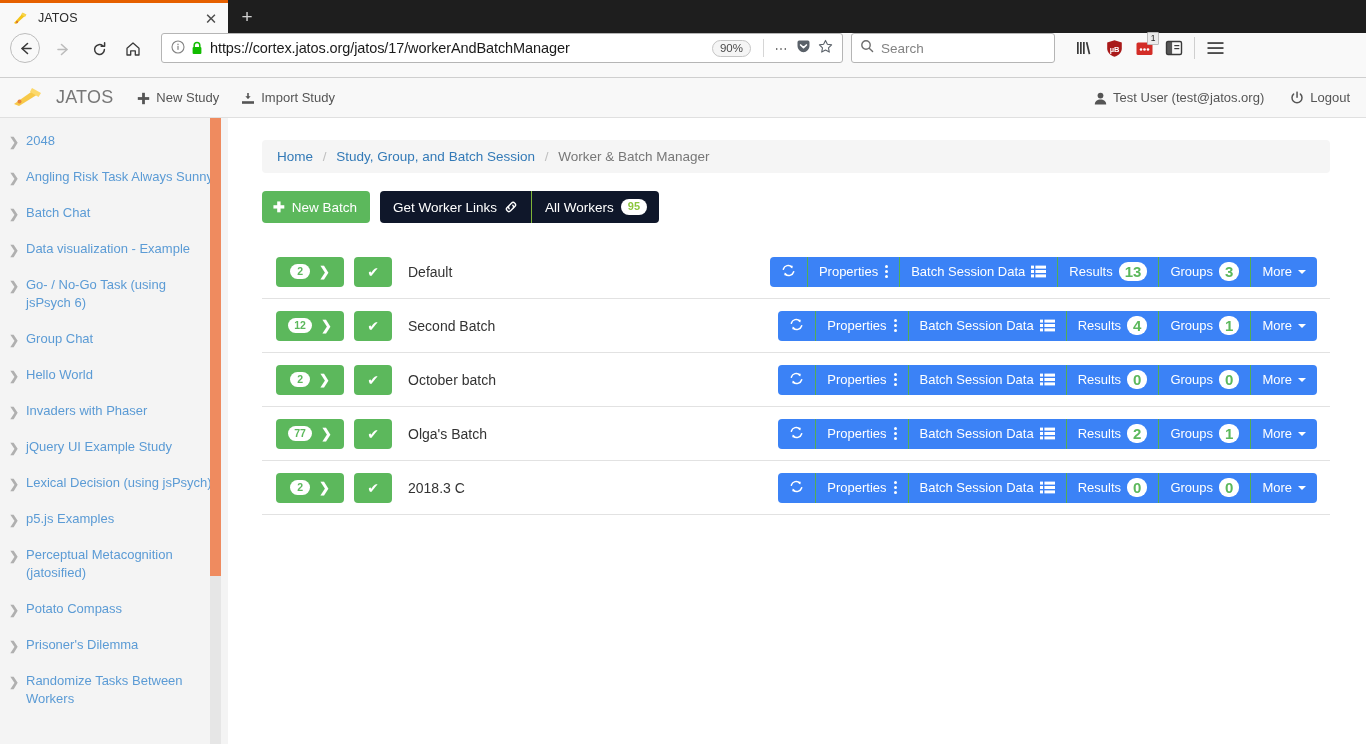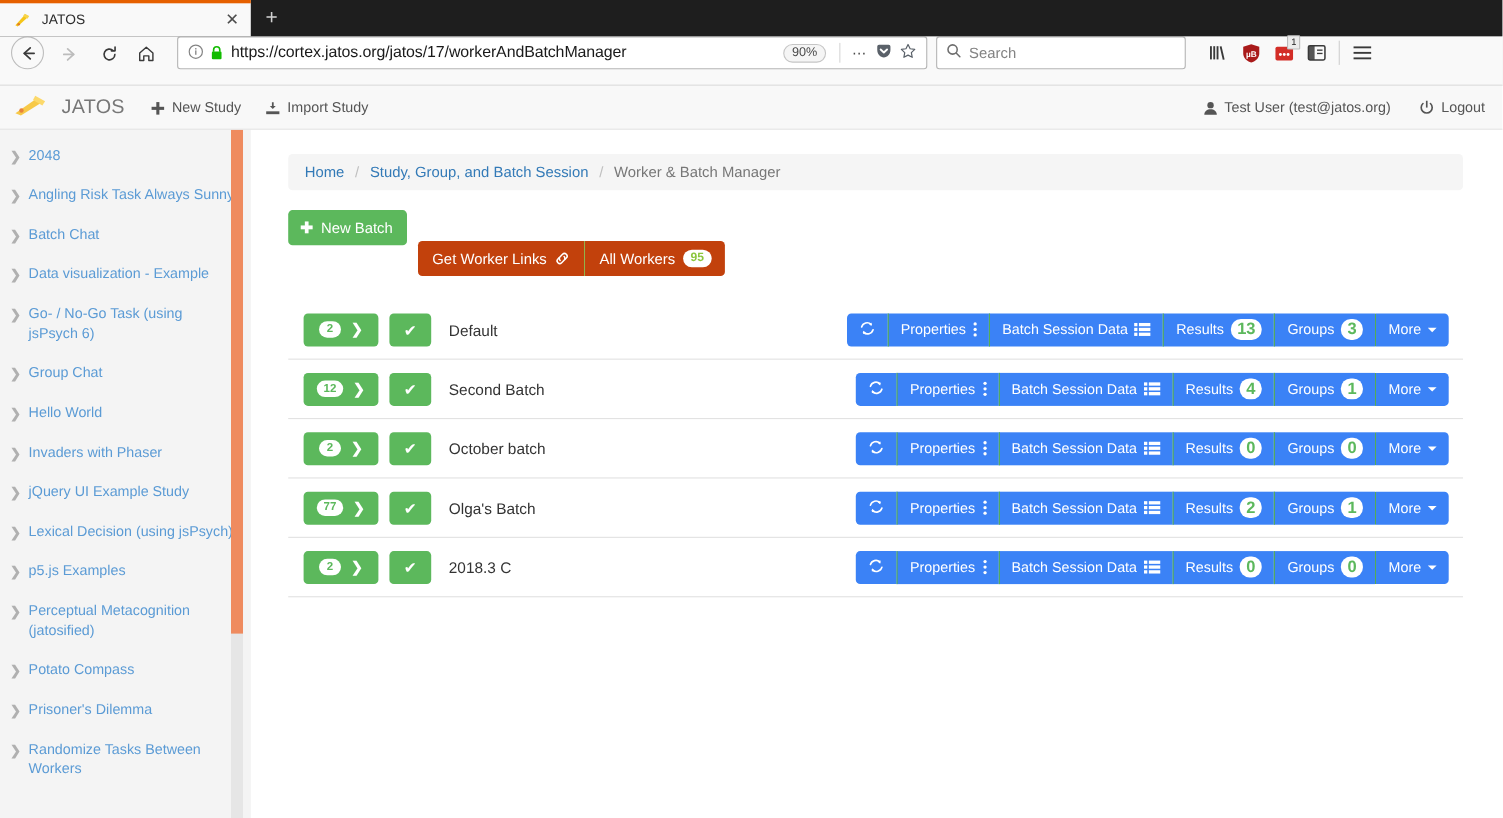--- a/index.html
+++ b/index.html
@@ -101,21 +101,21 @@
   .zoom-badge {
     border: 1px solid #c5c5c5; border-radius: 11px;
     font-size: 11.5px; color: #4a4a4a;
     padding: 1px 7px 2px; margin-right: 6px;
     background: #f5f5f5; flex: 0 0 auto;
   }
   .url-sep { width:1px; height:18px; background:#d6d6d6; margin:0 6px; flex:0 0 auto;}
   .url-ic { width: 22px; text-align:center; color:#4a4a4a; font-size:13px; flex:0 0 auto;}
 
   #searchbar {
-    width: 227px; height: 30px;
+    width: 204px; height: 30px;
     background: #ffffff;
     border: 1px solid #b5b5b5;
     border-radius: 3px;
     display: flex; align-items: center;
     padding: 0 8px;
     flex: 0 0 auto;
   }
   #searchbar .s-ic { margin-right: 7px; flex:0 0 auto; }
   #search-text { font-size: 13.5px; color: #838383; }
 
@@ -218,21 +218,21 @@
     white-space: nowrap;
   }
   #btn-new-batch {
     background: #5cb85c;
     border-radius: 4px;
     padding: 0 13px 0 11px;
     margin-right: 10px;
   }
   #btn-new-batch .plus { font-size: 14px; margin-right: 7px; font-weight: bold;}
   .grp { display:flex; }
-  .grp .btn { background: #c2410c; margin-top: 28px; }
+  .grp .btn { background: #0f172a; }
   .grp .btn:first-child { border-radius: 4px 0 0 4px; padding: 0 13px; }
   .grp .btn:last-child  { border-radius: 0 4px 4px 0; padding: 0 12px 0 13px; border-left: 1px solid #7eb438;}
   .badge-w {
     background: #ffffff; color: #8cc63e;
     border-radius: 10px; font-size: 11px; font-weight: bold;
     padding: 2px 7px; margin-left: 7px; line-height: 1.05;
     min-width: 22px; text-align:center;
   }
   .link-ic { margin-left: 7px; display:inline-flex; align-items:center;}
 

